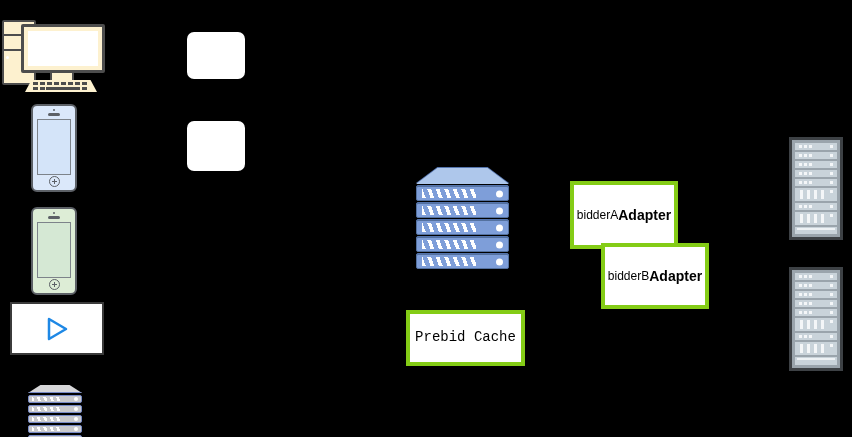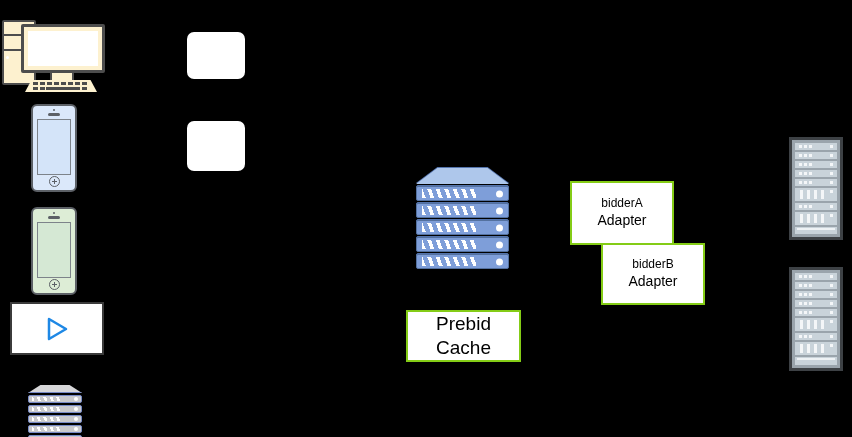--- a/index.html
+++ b/index.html
@@ -64,27 +64,27 @@
   .server-gray .slat{height:6px;margin-top:2px;background:#c9c9cc;border:1px solid #7689c5;}
   .server-gray .slat::before{background:repeating-linear-gradient(70deg,#fff 0 2.5px,rgba(0,0,0,0) 2.5px 6px);}
   .server-gray .slat::after{width:4px;height:4px;}
 
   
   .wbox{background:#fff;border-radius:7px;}
   .wbox1{left:187px;top:32px;width:58px;height:47px;}
   .wbox2{left:187px;top:121px;width:58px;height:50px;}
 
   
-  .labelbox{background:#fff;border:2px solid #84cc16;color:#000;display:flex;flex-direction:column;
+  .labelbox{background:#fff;border:4px solid #84cc16;color:#000;display:flex;flex-direction:row;
             align-items:center;justify-content:center;text-align:center;line-height:1.25;}
-  .cachebox{left:406px;top:310px;width:111px;height:48px;font-size:19px;}
+  .cachebox{left:406px;top:310px;width:111px;height:48px;font-size:14px;font-family:Liberation Mono, monospace;}
   .adapterA{left:570px;top:181px;width:100px;height:60px;z-index:2;}
   .adapterB{left:601px;top:243px;width:100px;height:58px;z-index:3;}
   .adapter .line1{font-size:12px;}
-  .adapter .line2{font-size:14px;font-weight:normal;margin-top:1px;}
+  .adapter .line2{font-size:14px;font-weight:bold;margin-top:1px;}
 
   
   .rack{border:3px solid #3d4145;background:#9aa4ac;padding:3px;display:flex;flex-direction:column;gap:2px;box-sizing:border-box;}
   .rack1{left:789px;top:137px;width:54px;height:103px;}
   .rack2{left:789px;top:267px;width:54px;height:104px;}
   .rslat{flex:none;height:7px;background:#c9d3da;position:relative;}
   .rslat::before{content:"";position:absolute;left:4px;top:2px;width:3px;height:3px;background:#f4f6f8;
                  box-shadow:5px 0 #f4f6f8,10px 0 #f4f6f8;}
   .rslat::after{content:"";position:absolute;right:4px;top:2px;width:3px;height:3px;background:#f4f6f8;}
   .rtall{flex:none;height:13px;background:#c9d3da;position:relative;}

